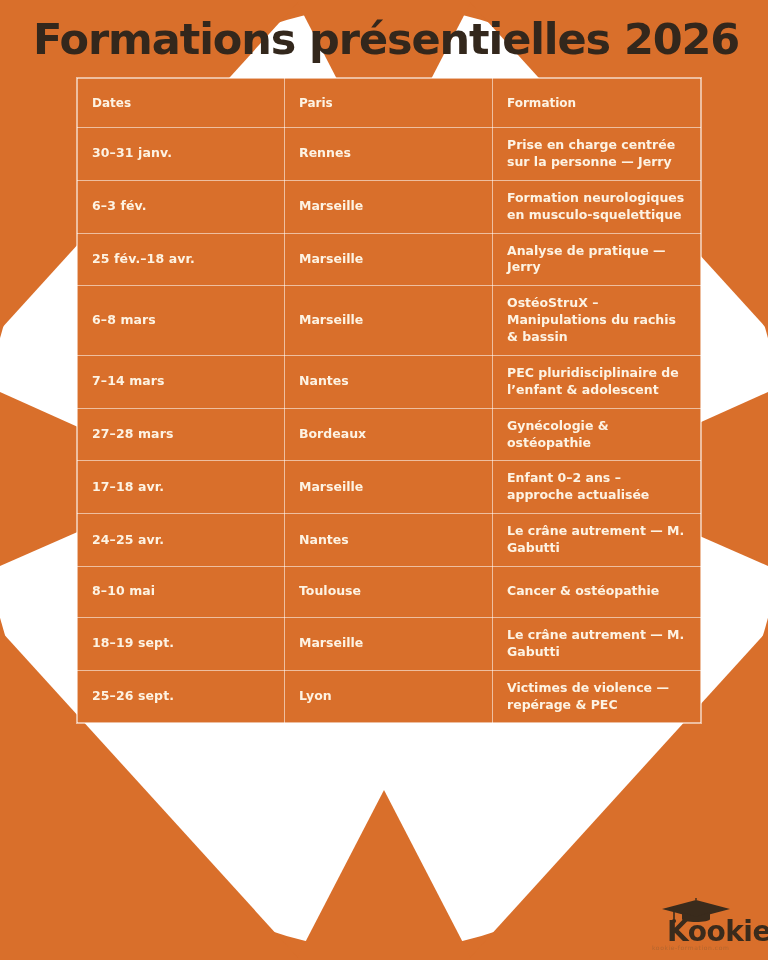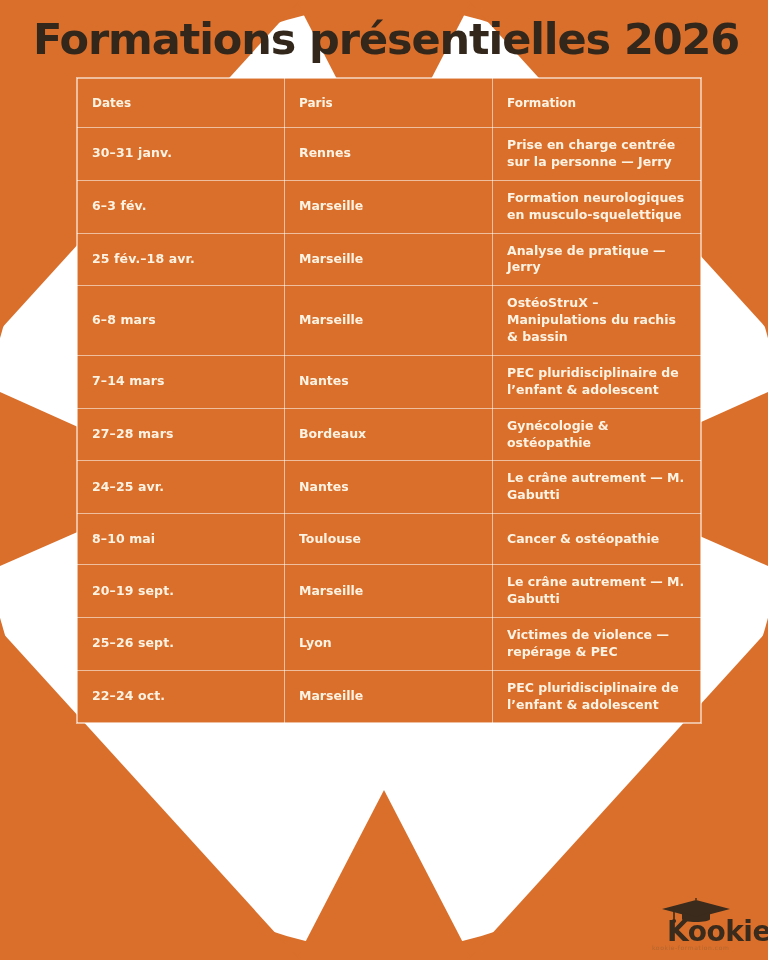--- a/index.html
+++ b/index.html
@@ -195,43 +195,43 @@
         <td class="cell-dates">7–14 mars</td>
         <td>Nantes</td>
         <td>PEC pluridisciplinaire de l’enfant &amp; adolescent</td>
       </tr>
       <tr>
         <td class="cell-dates">27–28 mars</td>
         <td>Bordeaux</td>
         <td>Gynécologie &amp; ostéopathie</td>
       </tr>
       <tr>
+        <td class="cell-dates">17–18 avr.</td>
+        <td>Marseille</td>
+        <td>Enfant 0–2 ans – approche actualisée</td>
+      </tr>
+      <tr>
         <td class="cell-dates">24–25 avr.</td>
         <td>Nantes</td>
         <td>Le crâne autrement — M. Gabutti</td>
       </tr>
       <tr>
         <td class="cell-dates">8–10 mai</td>
         <td>Toulouse</td>
         <td>Cancer &amp; ostéopathie</td>
       </tr>
       <tr>
-        <td class="cell-dates">20–19 sept.</td>
+        <td class="cell-dates">18–19 sept.</td>
         <td>Marseille</td>
         <td>Le crâne autrement — M. Gabutti</td>
       </tr>
       <tr>
         <td class="cell-dates">25–26 sept.</td>
         <td>Lyon</td>
         <td>Victimes de violence — repérage &amp; PEC</td>
-      </tr>
-      <tr>
-        <td class="cell-dates">22–24 oct.</td>
-        <td>Marseille</td>
-        <td>PEC pluridisciplinaire de l’enfant &amp; adolescent</td>
       </tr>
     </tbody>
   </table>
 
   <div id="brand-logo">
     <svg id="brand-cap" viewBox="0 0 72 26" aria-hidden="true">
 
       <polygon points="36,2 70,11 36,20 2,11" fill="#3a2b1c"></polygon>
 
       <path d="M22 14 L22 21 C22 25 50 25 50 21 L50 14 L36 19 Z" fill="#3a2b1c"></path>

